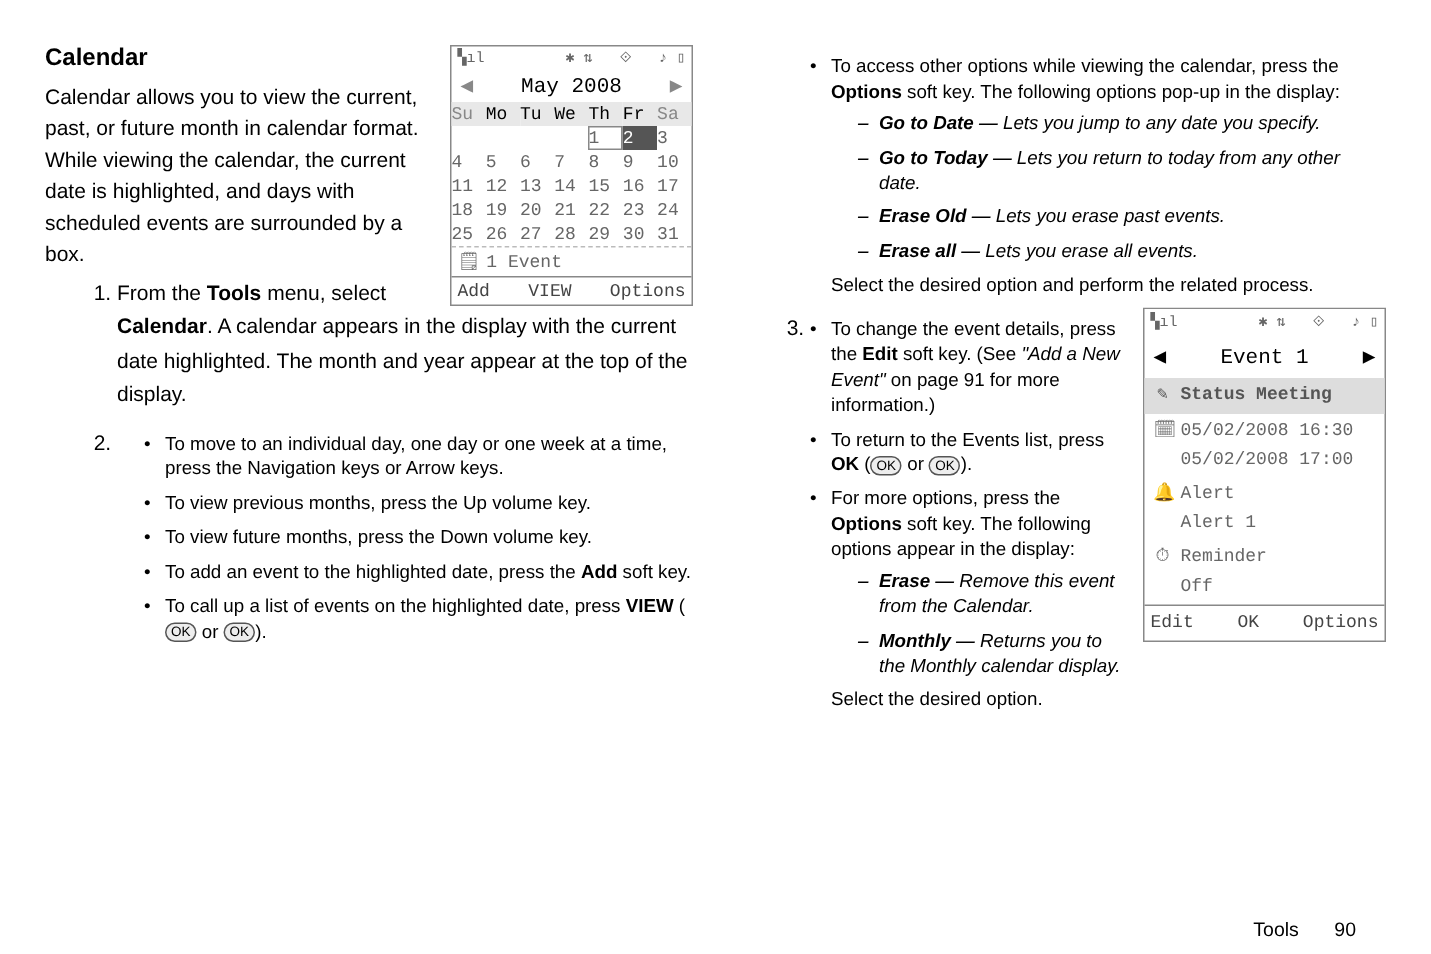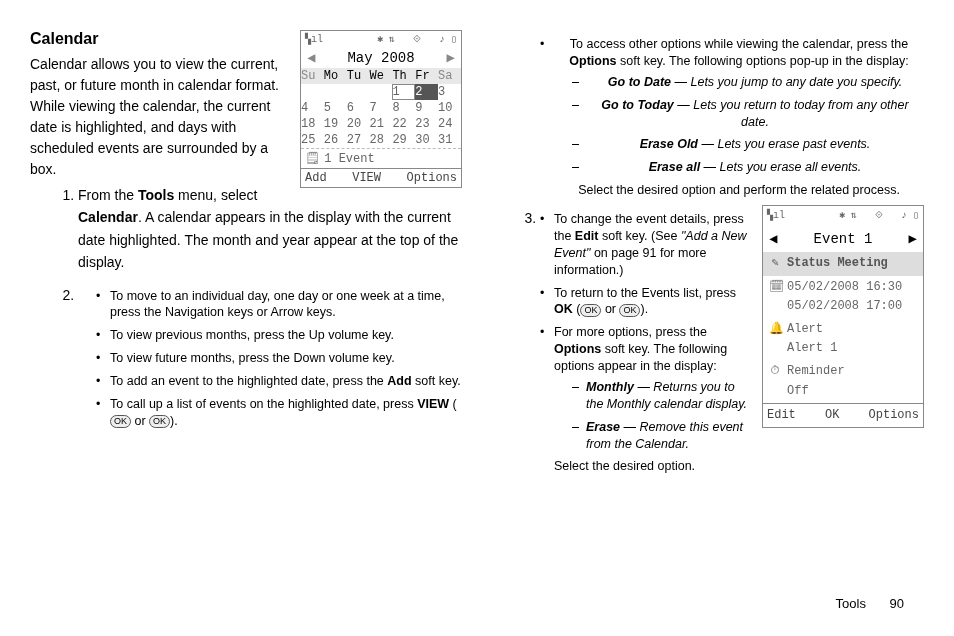--- a/index.html
+++ b/index.html
@@ -192,21 +192,21 @@
     color: #444;
   }
   .phone2 .ic {
     width: 12px;
     text-align: center;
   }
 
   .footerline {
     position: absolute;
     right: 50px;
-    bottom: 25px;
+    bottom: 9px;
     font-size: 13px;
     margin-top: 16px;
   }
   .footerline .num { margin-left: 20px; }
 
   .okicon {
     display: inline-block;
     border: 1px solid #555;
     border-radius: 8px;
     font-size: 9px;
@@ -258,20 +258,29 @@
         <tr>
               <td>4</td>
               <td>5</td>
               <td>6</td>
               <td>7</td>
               <td>8</td>
               <td>9</td>
               <td>10</td>
             </tr>
         <tr>
+              <td>11</td>
+              <td>12</td>
+              <td>13</td>
+              <td>14</td>
+              <td>15</td>
+              <td>16</td>
+              <td>17</td>
+            </tr>
+        <tr>
               <td>18</td>
               <td>19</td>
               <td>20</td>
               <td>21</td>
               <td>22</td>
               <td>23</td>
               <td>24</td>
             </tr>
         <tr>
               <td>25</td>
@@ -312,21 +321,21 @@
           </li>
           <li>
             <span>To call up a list of events on the highlighted date, press </span><span class="b">VIEW</span><span> (</span><span class="okicon">OK</span><span> or </span><span class="okicon">OK</span><span>).</span>
           </li>
         </ul>
       </li>
     </ol>
   </div>
 
   <div class="col">
-    <ul class="bullets" style="padding-left:48px;text-align:center;">
+    <ul class="bullets" style="padding-left:48px;">
       <li>
         <span>To access other options while viewing the calendar, press the </span><span class="b">Options</span><span> soft key. The following options pop-up in the display:</span>
         <ul class="dashes">
           <li><span class="b">Go to Date</span><span> — Lets you jump to any date you specify.</span></li>
           <li><span class="b">Go to Today</span><span> — Lets you return to today from any other date.</span></li>
           <li><span class="b">Erase Old</span><span> — Lets you erase past events.</span></li>
           <li><span class="b">Erase all</span><span> — Lets you erase all events.</span></li>
         </ul>
         <div style="margin-top:4px;">Select the desired option and perform the related process.</div>
       </li>
@@ -382,22 +391,22 @@
           <ul class="bullets" style="padding-left:0;">
             <li>
               <span>To change the event details, press the </span><span class="b">Edit</span><span> soft key. (See </span><span class="i">"Add a New Event"</span><span> on page 91 for more information.)</span>
             </li>
             <li>
               <span>To return to the Events list, press </span><span class="b">OK</span><span> (</span><span class="okicon">OK</span><span> or </span><span class="okicon">OK</span><span>).</span>
             </li>
             <li>
               <span>For more options, press the </span><span class="b">Options</span><span> soft key. The following options appear in the display:</span>
               <ul class="dashes">
+                <li><span class="b">Erase</span><span> — Remove this event from the Calendar.</span></li>
                 <li><span class="b">Monthly</span><span> — Returns you to the Monthly calendar display.</span></li>
-                <li><span class="b">Erase</span><span> — Remove this event from the Calendar.</span></li>
               </ul>
               <div style="margin-top:4px;">Select the desired option.</div>
             </li>
           </ul>
         </div>
       </li>
     </ol>
   </div>
 </div>
 

